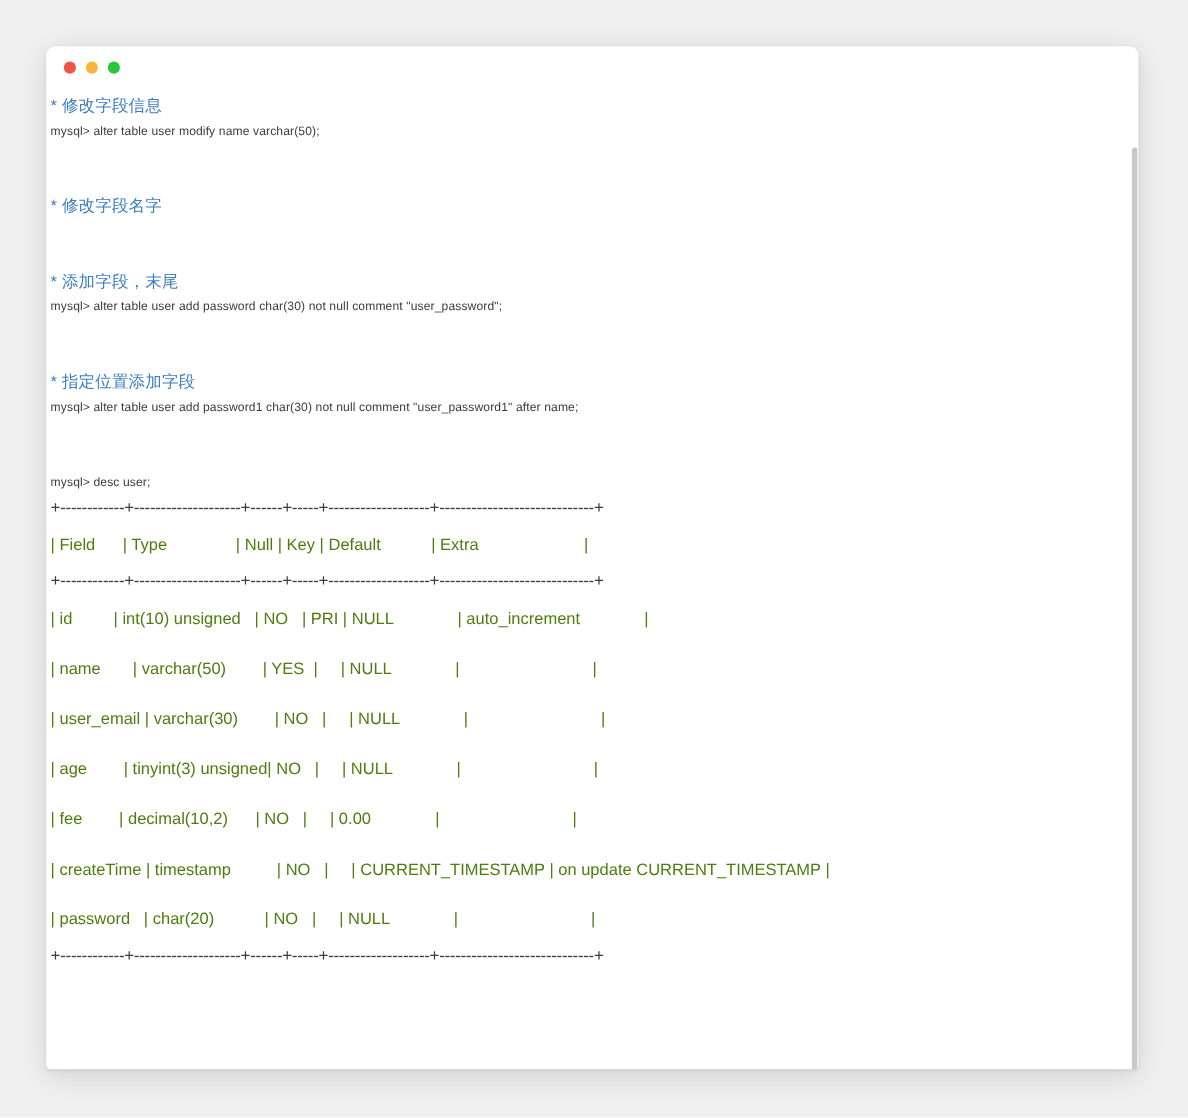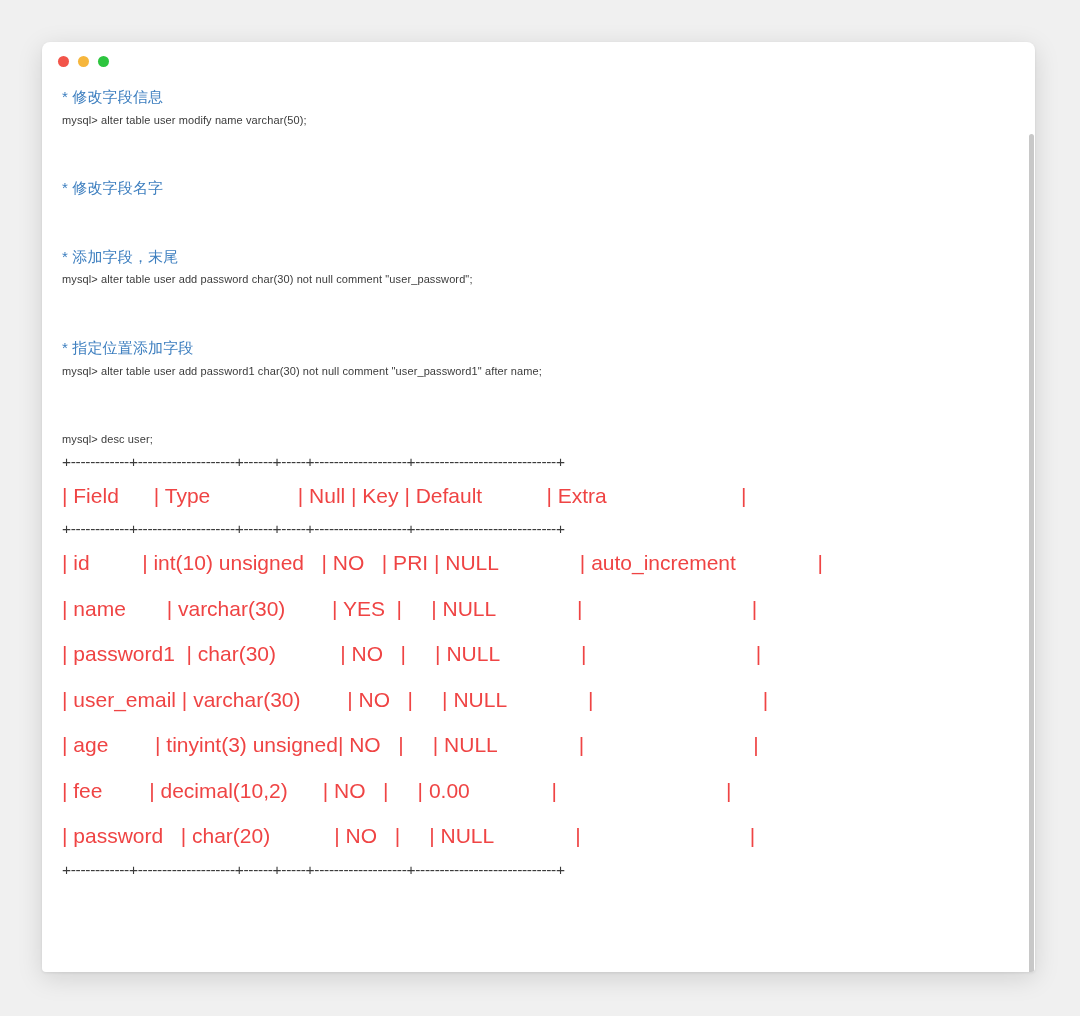--- a/index.html
+++ b/index.html
@@ -49,21 +49,21 @@
     border-radius: 50%;
     display: block;
   }
   .dot.red    { background: #f2544a; }
   .dot.yellow { background: #f6b63c; }
   .dot.green  { background: #2dc53f; }
 
   
   .content {
     position: relative;
-    padding: 0 24px 0 20px;
+    padding: 0 24px 0 4px;
     height: 876px;
     overflow: hidden;
   }
 
   .line {
     font-size: 11px;
     line-height: 22.8px;
     color: #3b3b3b;
     white-space: pre;
     letter-spacing: 0.01em;
@@ -75,22 +75,22 @@
     font-size: 15px;
     margin-top: 0;
   }
 
   .line.blank { height: 22.8px; }
 
   
   .tbl-row {
     line-height: 45.5px;
     height: 45.5px;
-    font-size: 21px;
-    color: #ef4444;
+    font-size: 15px;
+    color: #4d7c0f;
     white-space: pre;
   }
   .sep-row {
     line-height: 22px;
     height: 22px;
     font-size: 15.5px;
     color: #3b3b3b;
     white-space: pre;
     letter-spacing: -0.02em;
   }
@@ -150,25 +150,25 @@
       <div class="line blank"></div>
       <div class="line blank"></div>
 
       <div class="line">mysql&gt; desc user;</div>
 
       <div class="sep-row mono">+------------+--------------------+------+-----+-------------------+-----------------------------+</div>
       <div class="tbl-row mono">| Field      | Type               | Null | Key | Default           | Extra                       |</div>
       <div class="sep-row mono">+------------+--------------------+------+-----+-------------------+-----------------------------+</div>
 
       <div class="tbl-row mono">| id         | int(10) unsigned   | NO   | PRI | NULL              | auto_increment              |</div>
-      <div class="tbl-row mono">| name       | varchar(30)        | YES  |     | NULL              |                             |</div>
-      <div class="tbl-row mono">| password1  | char(30)           | NO   |     | NULL              |                             |</div>
+      <div class="tbl-row mono">| name       | varchar(50)        | YES  |     | NULL              |                             |</div>
       <div class="tbl-row mono">| user_email | varchar(30)        | NO   |     | NULL              |                             |</div>
       <div class="tbl-row mono">| age        | tinyint(3) unsigned| NO   |     | NULL              |                             |</div>
       <div class="tbl-row mono">| fee        | decimal(10,2)      | NO   |     | 0.00              |                             |</div>
+      <div class="tbl-row mono">| createTime | timestamp          | NO   |     | CURRENT_TIMESTAMP | on update CURRENT_TIMESTAMP |</div>
       <div class="tbl-row mono">| password   | char(20)           | NO   |     | NULL              |                             |</div>
 
       <div class="sep-row mono">+------------+--------------------+------+-----+-------------------+-----------------------------+</div>
       <div class="line blank"></div>
 
     </div>
 
     <div class="scrollbar-track">
       <div class="scrollbar-thumb"></div>
     </div>

